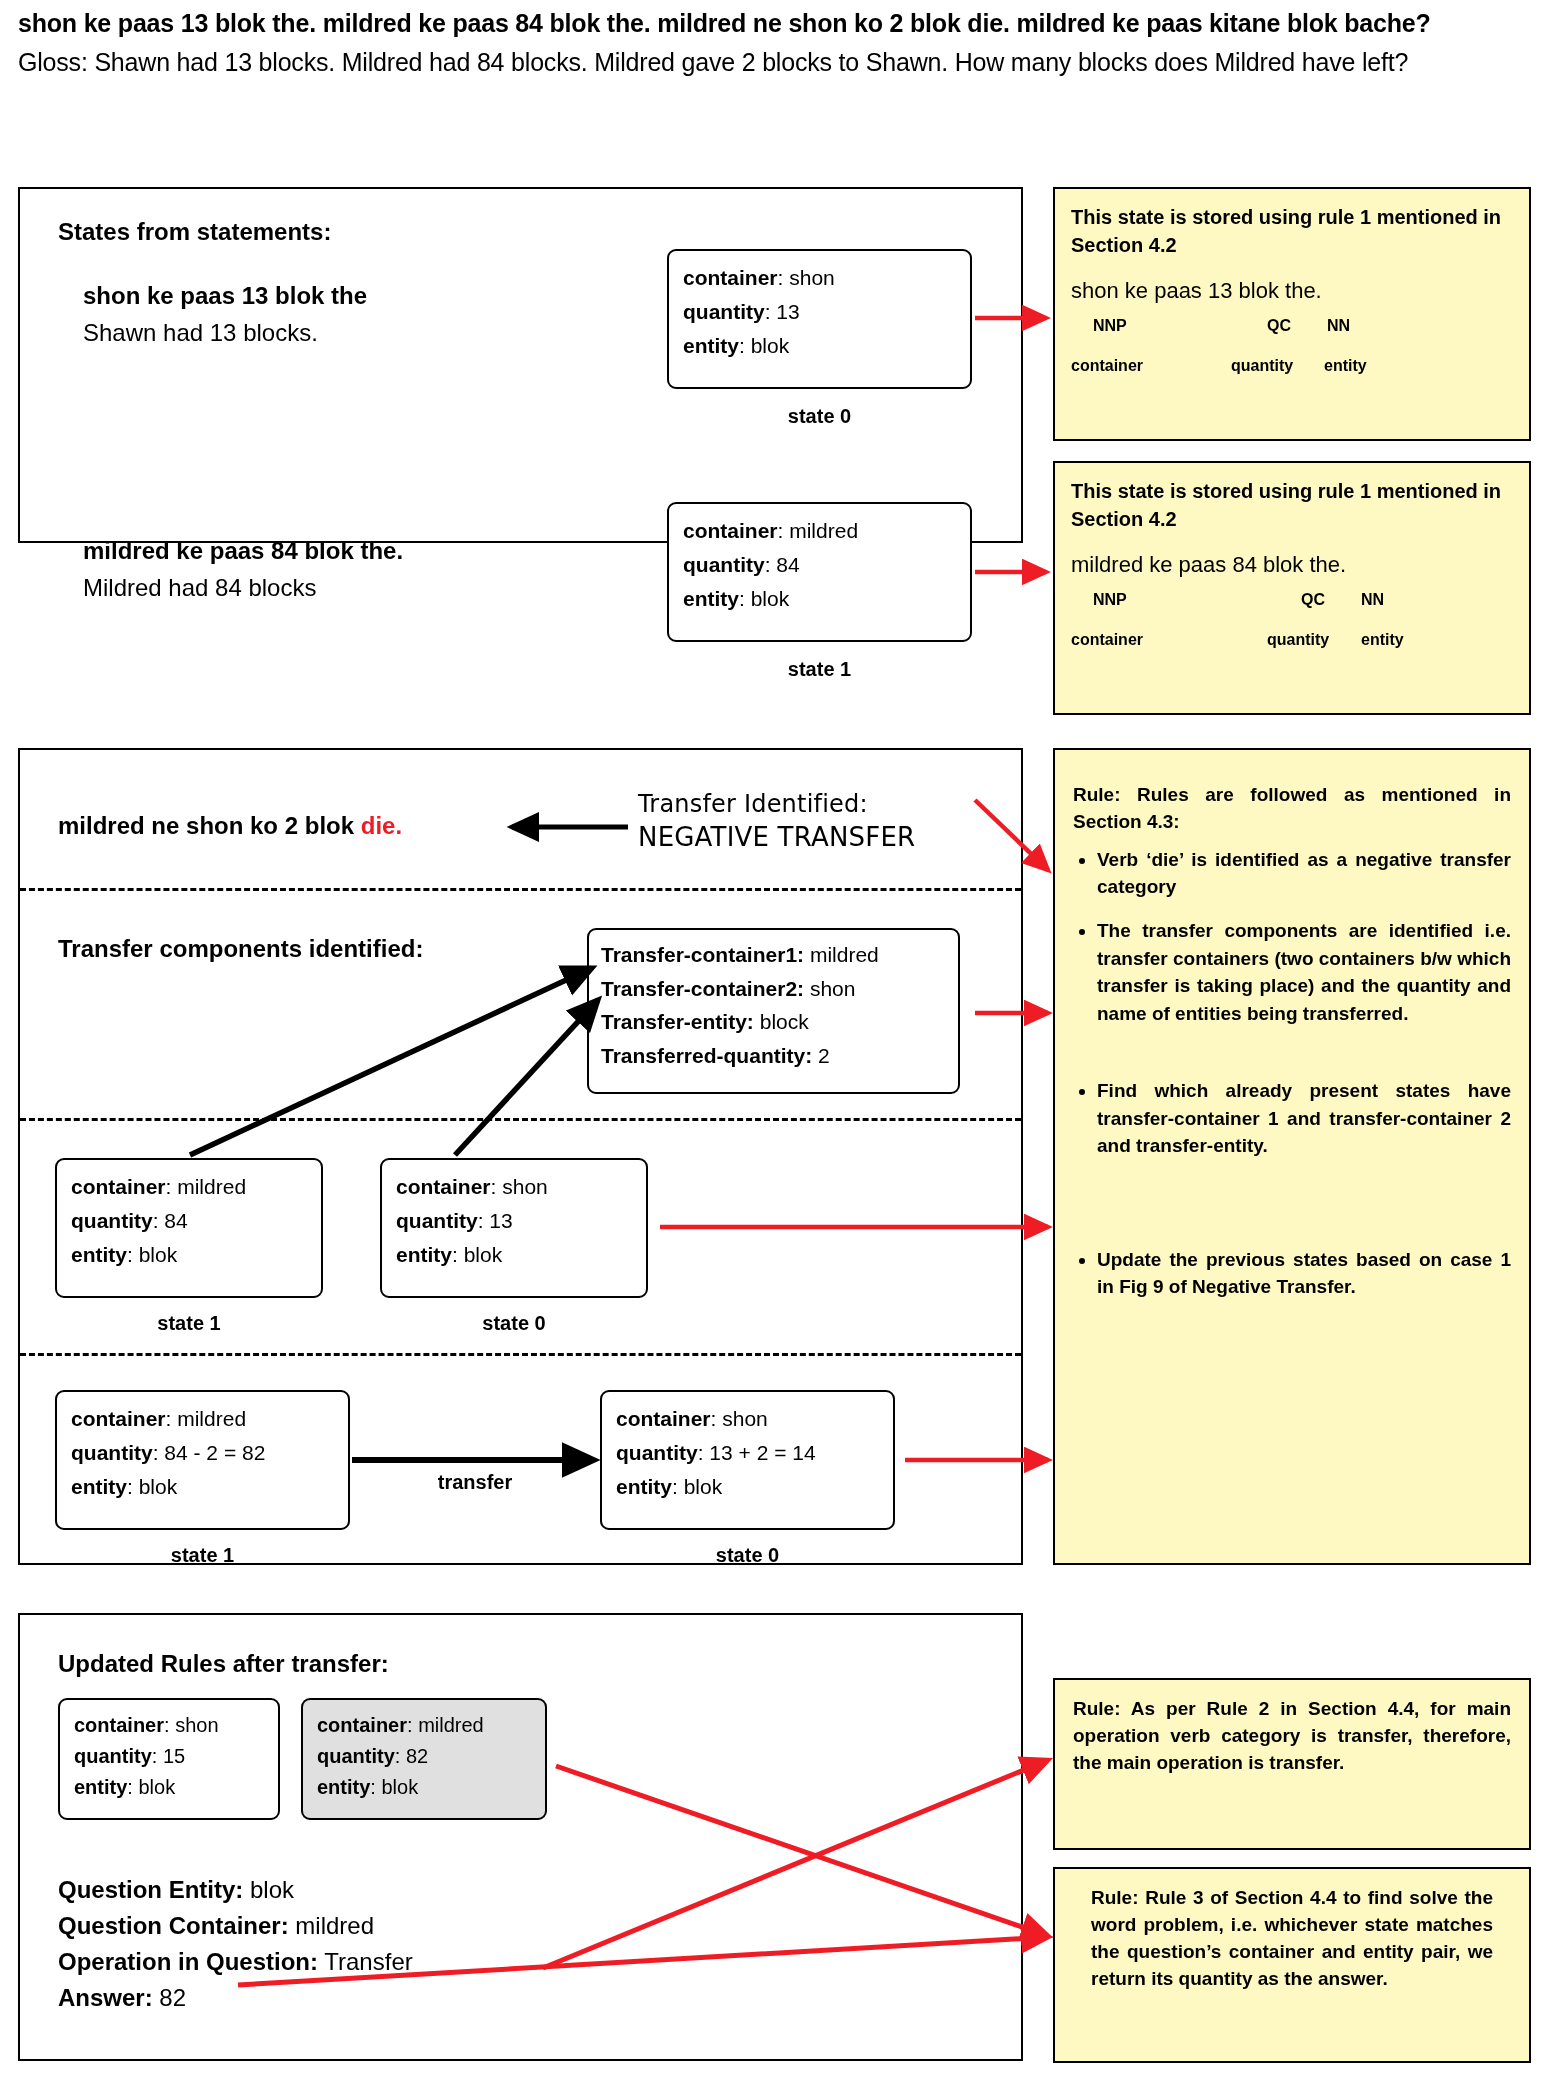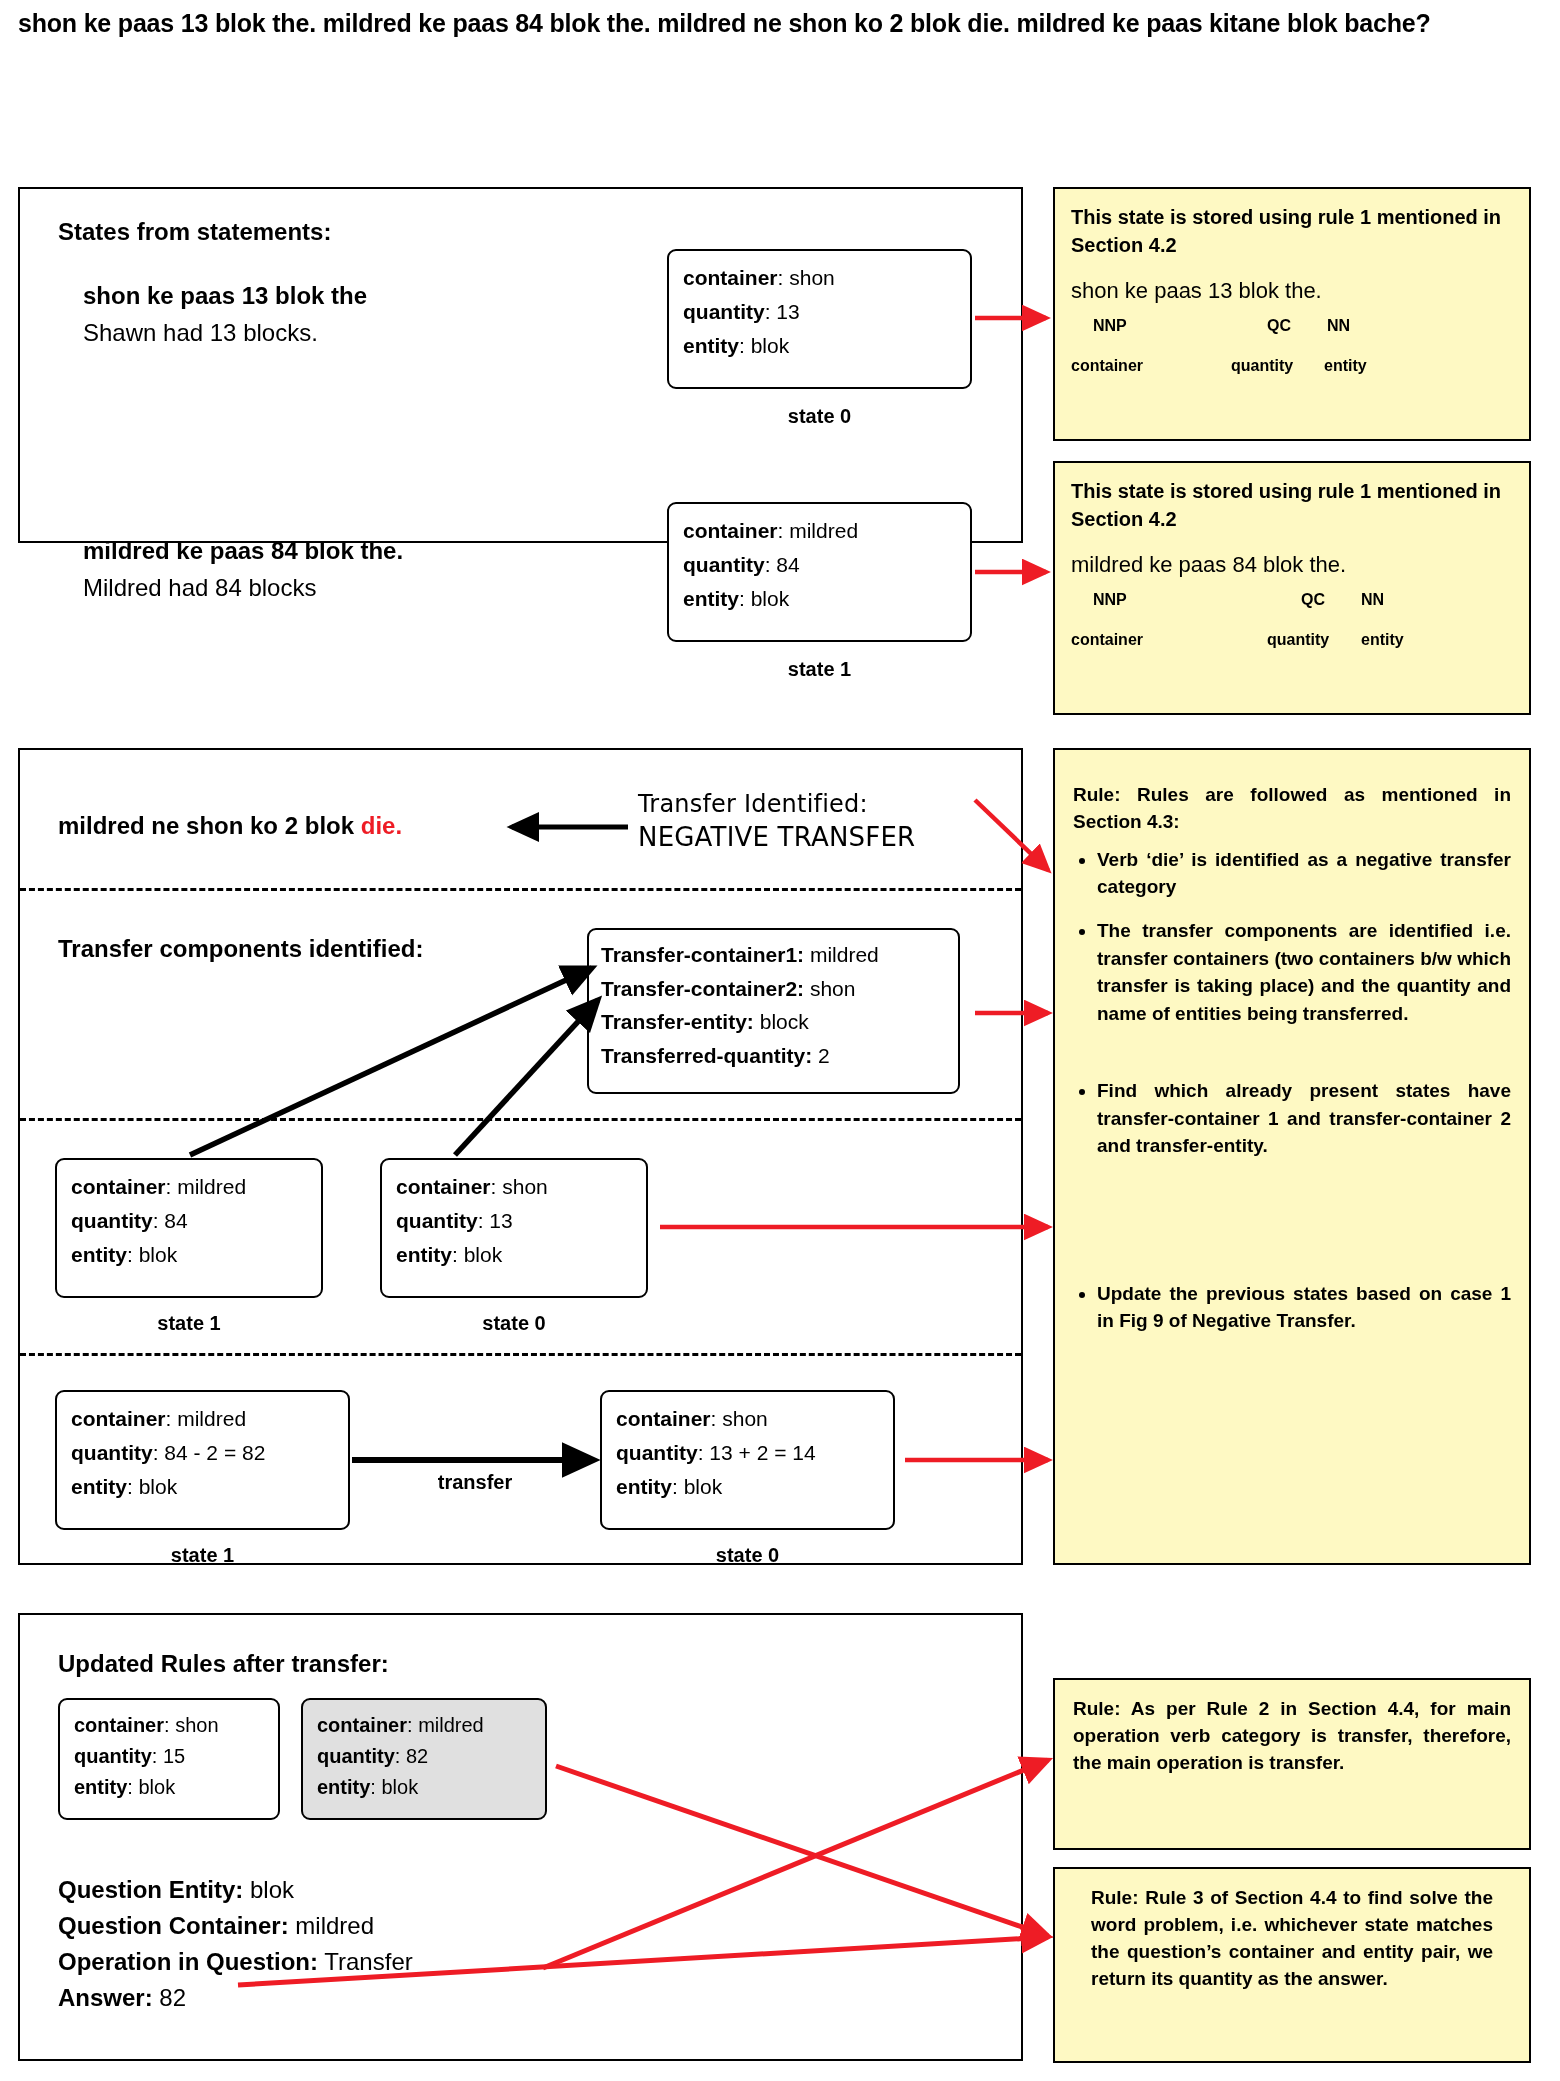--- a/index.html
+++ b/index.html
@@ -55,20 +55,21 @@
     padding:8px 14px 8px 12px;font-size:21px;line-height:1.60;
   }
   .qa{font-size:24px;line-height:1.50;}
   .qa b{font-weight:bold;}
 </style>
 </head>
 <body>
 
 <div class="abs" id="header">
   <div id="problem-line">shon ke paas 13 blok the. mildred ke paas 84 blok the. mildred ne shon ko 2 blok die. mildred ke paas kitane blok bache?</div>
+  <div id="gloss-line">Gloss: Shawn had 13 blocks. Mildred had 84 blocks. Mildred gave 2 blocks to Shawn. How many blocks does Mildred have left?</div>
 </div>
 
 <div class="abs panel" style="left:18px;top:187px;width:1005px;height:356px;"></div>
 
 <div class="abs sec-title" style="left:58px;top:218px;">States from statements:</div>
 
 <div class="abs stmt-native" style="left:83px;top:282px;">shon ke paas 13 blok the</div>
 <div class="abs stmt-gloss" style="left:83px;top:319px;">Shawn had 13 blocks.</div>
 
 <div class="abs stmt-native" style="left:83px;top:537px;">mildred ke paas 84 blok the.</div>
@@ -172,21 +173,21 @@
 </div>
 <div class="abs state-label" style="left:600px;top:1544px;width:295px;">state 0</div>
 
 <div class="abs" style="left:350px;top:1471px;width:250px;text-align:center;font-size:20px;font-weight:bold;">transfer</div>
 
 <div class="abs rulebox" style="left:1053px;top:748px;width:478px;height:817px;padding:32px 18px;">
   <div class="rule-head">Rule: Rules are followed as mentioned in Section 4.3:</div>
   <ul class="rule-list">
     <li>Verb ‘die’ is identified as a negative transfer category</li>
     <li style="margin-bottom:50px;">The transfer components are identified  i.e. transfer containers (two containers b/w which transfer is taking place) and the quantity and name of entities being transferred.</li>
-    <li style="margin-bottom:120px;">Find which already present states have transfer-container 1 and transfer-container 2 and transfer-entity.</li>
+    <li style="margin-bottom:86px;">Find which already present states have transfer-container 1 and transfer-container 2 and transfer-entity.</li>
     <li>Update the previous states based on case 1 in Fig 9 of Negative Transfer.</li>
   </ul>
 </div>
 
 <div class="abs panel" style="left:18px;top:1613px;width:1005px;height:448px;"></div>
 
 <div class="abs sec-title" style="left:58px;top:1650px;">Updated Rules after transfer:</div>
 
 <div class="abs state-card" style="left:58px;top:1698px;width:222px;height:122px;font-size:20px;line-height:1.55;">
   <div><b>container</b><span>: shon</span></div>

